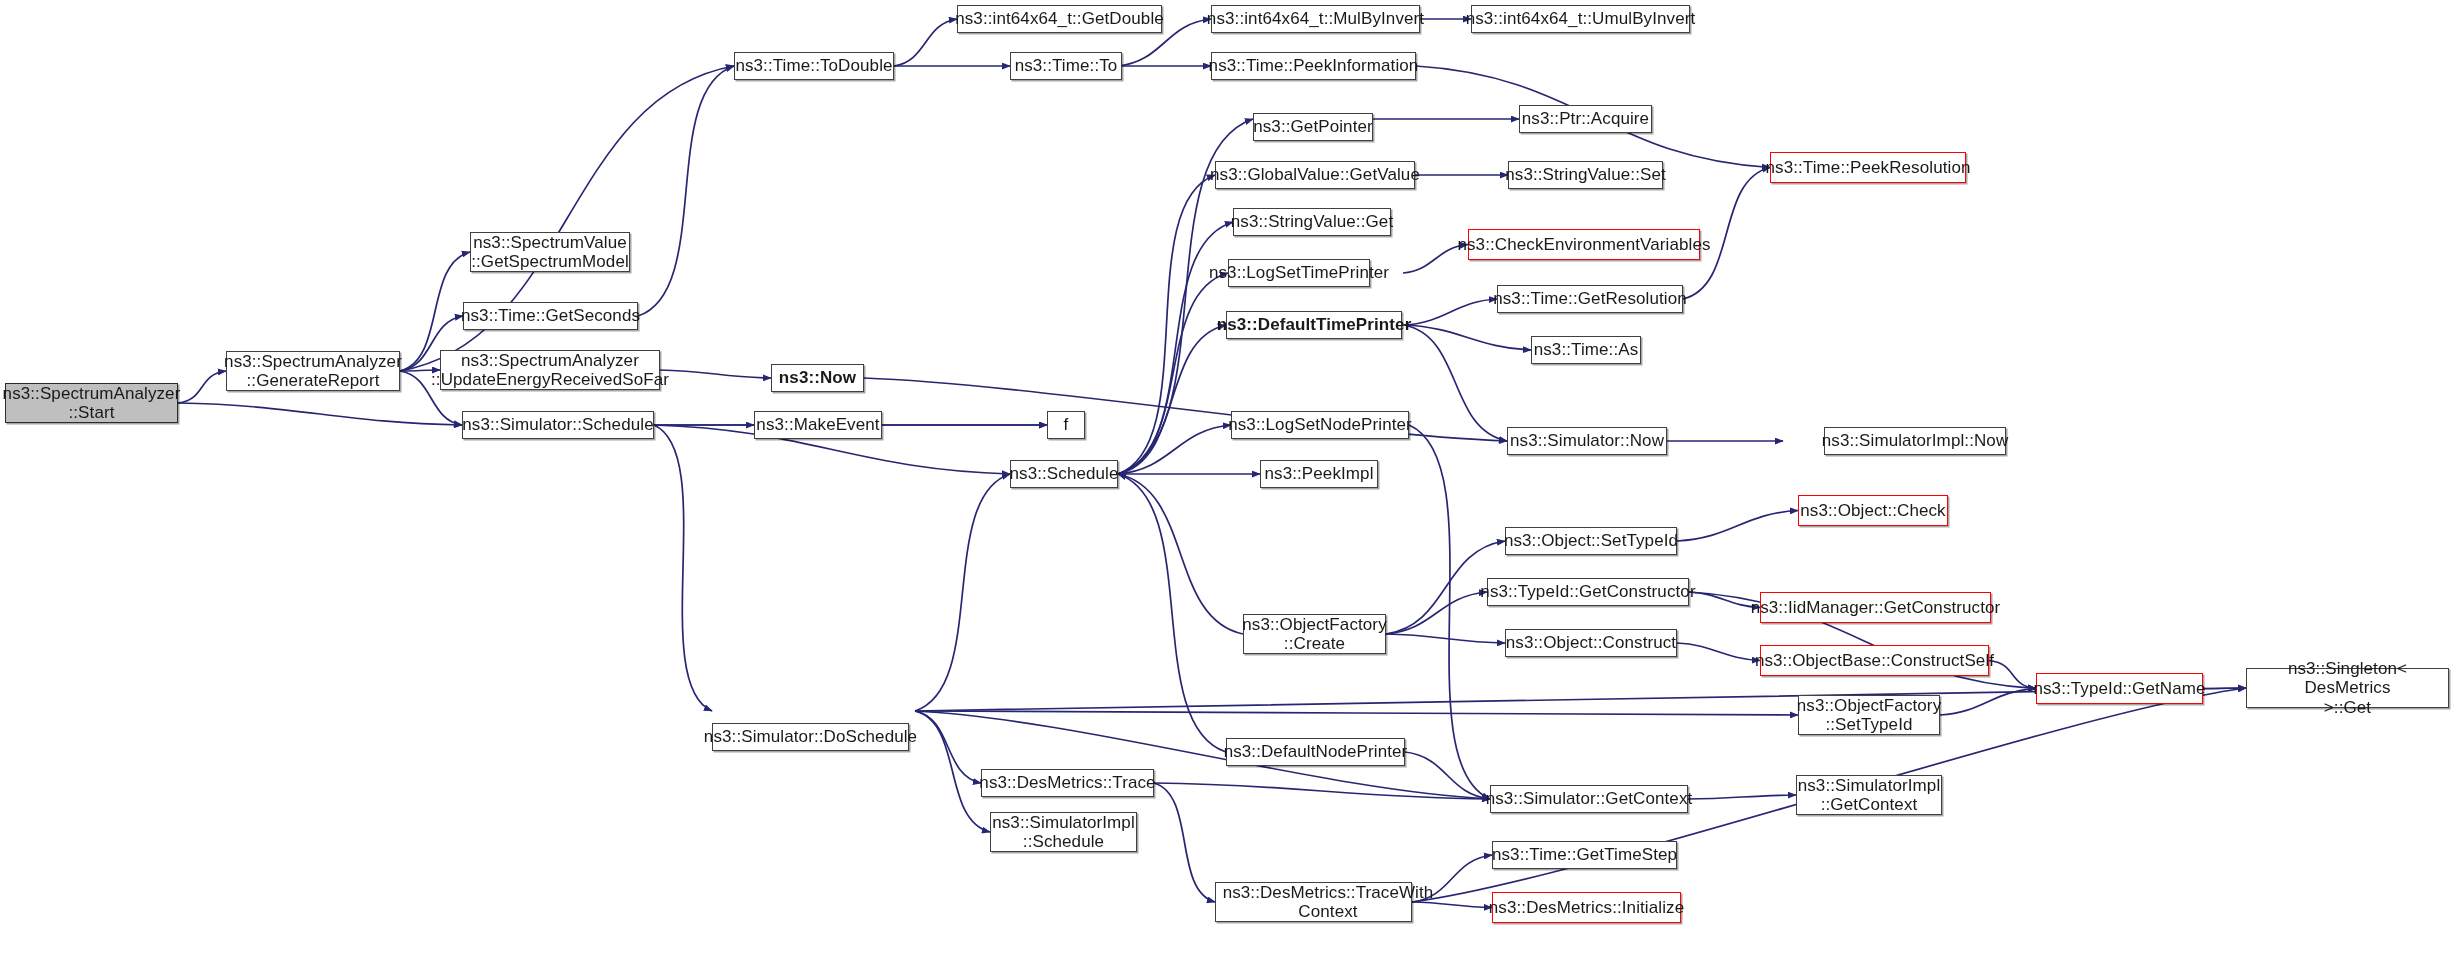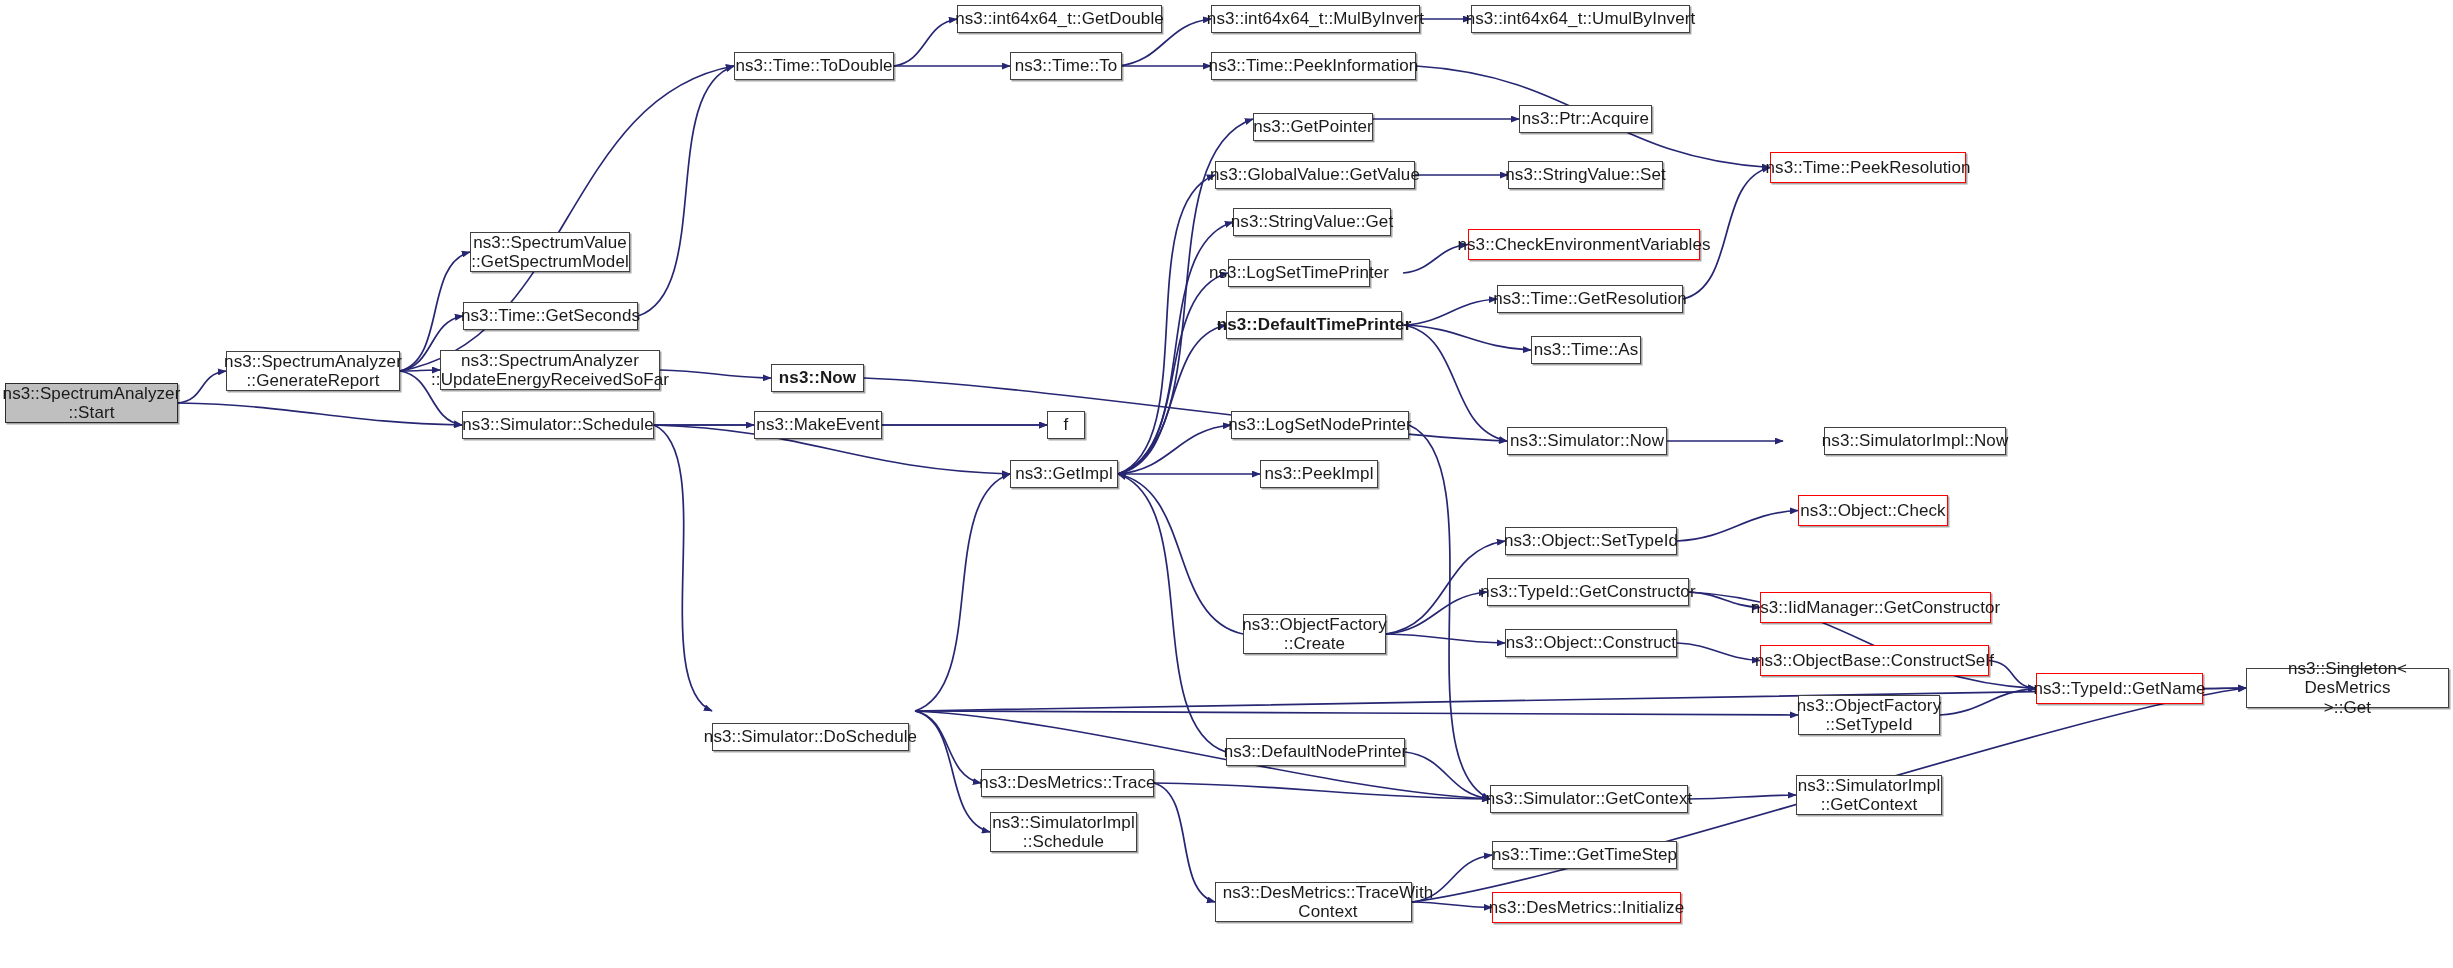--- a/index.html
+++ b/index.html
@@ -166,21 +166,21 @@
       <div class="node" style="left: 771px; top: 364px; width: 93px; height: 28px; font-weight: bold;">
         <span>ns3::Now</span>
       </div>
       <div class="node" style="left: 754px; top: 411px; width: 128px; height: 28px;">
         <span>ns3::MakeEvent</span>
       </div>
       <div class="node" style="left: 1047px; top: 411px; width: 38px; height: 28px;">
         <span>f</span>
       </div>
       <div class="node" style="left: 1010px; top: 460px; width: 108px; height: 28px;">
-        <span>ns3::GetImpl</span>
+        <span>ns3::Schedule</span>
       </div>
       <div class="node" style="left: 1231px; top: 411px; width: 178px; height: 28px;">
         <span>ns3::LogSetNodePrinter</span>
       </div>
       <div class="node" style="left: 1260px; top: 460px; width: 118px; height: 28px;">
         <span>ns3::PeekImpl</span>
       </div>
       <div class="node" style="left: 1507px; top: 427px; width: 160px; height: 28px;">
         <span>ns3::Simulator::Now</span>
       </div>

